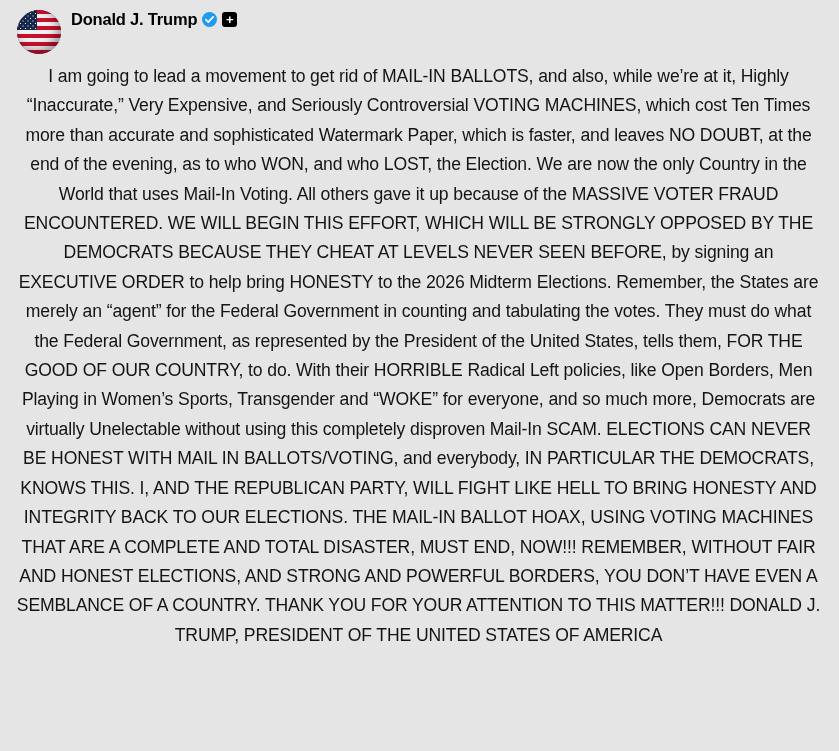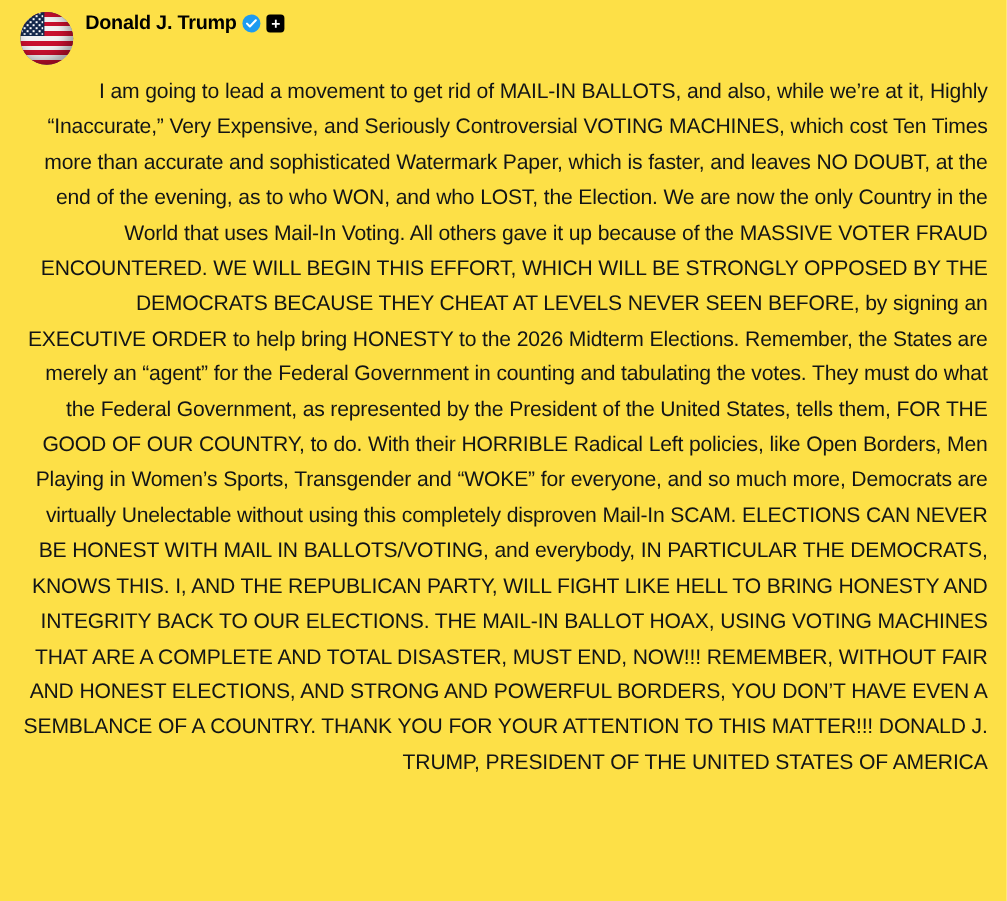--- a/index.html
+++ b/index.html
@@ -12,21 +12,21 @@
     height: 751px;
     font-family: "Liberation Sans", sans-serif;
     color: #000000;
     overflow: hidden;
   }
   .post {
     width: 839px;
     height: 751px;
     box-sizing: border-box;
     padding: 10px 14px 0 14px;
-    background: #fde047;
+    background: #e5e5e5;
   }
   .post-header {
     display: flex;
     align-items: flex-start;
     gap: 10px;
     padding-left: 3px;
     margin-bottom: 8px;
   }
   .avatar {
     width: 44px;
@@ -120,21 +120,21 @@
     color: #6b7075;
     margin-top: 5px;
     letter-spacing: -0.1px;
   }
   .post-body {
     font-size: 17.6px;
     line-height: 29.4px;
     color: #121416;
     letter-spacing: -0.15px;
     word-spacing: 0.1px;
-    text-align: right;
+    text-align: center;
     padding-right: 2px;
   }
 </style>
 </head>
 <body>
 
 <div class="post">
 
   <div class="post-header">
 

